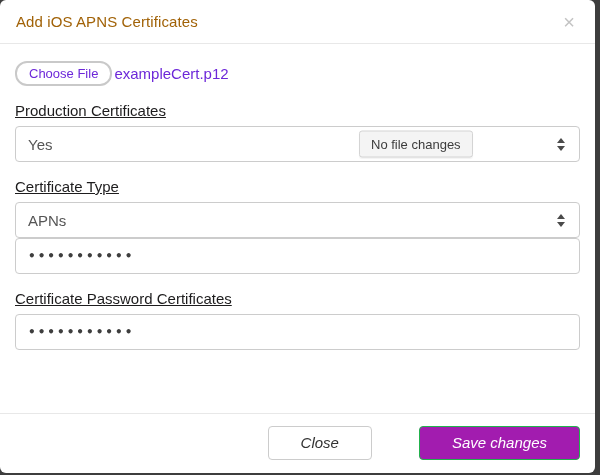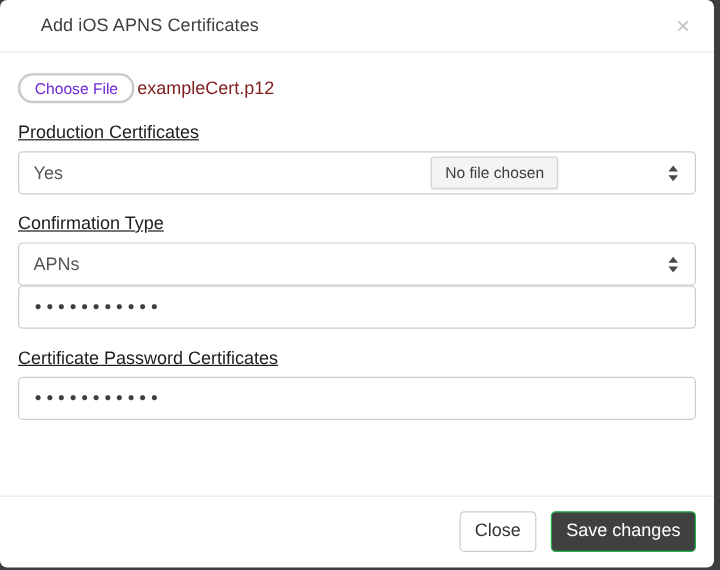--- a/index.html
+++ b/index.html
@@ -25,23 +25,22 @@
     height: 44px;
     display: flex;
     align-items: center;
     justify-content: space-between;
     padding: 0 16px;
     border-bottom: 1px solid #e8e8e8;
     flex: 0 0 auto;
   }
   .modal-title {
     font-size: 15px;
-    color: #404040;
+    color: #a16207;
     letter-spacing: 0.1px;
-    margin-left: 18px;
   }
   .close-x {
     font-size: 20px;
     color: #c3c3c3;
     cursor: pointer;
     line-height: 1;
     padding: 2px 4px;
   }
   
   .modal-body {
@@ -58,21 +57,21 @@
     font-size: 13px;
     color: #6d28d9;
     background: #ffffff;
     border: 2px solid #c9c9c9;
     border-radius: 12px;
     padding: 3px 12px;
     cursor: pointer;
   }
   .file-name {
     font-size: 15px;
-    color: #7f1d1d;
+    color: #6d28d9;
     margin-left: 2px;
   }
   .field-label {
     font-size: 15px;
     color: #1d1c1d;
     margin: 16px 0 7px 0;
     text-decoration: underline;
   }
   .field-label:first-of-type { margin-top: 10px; }
   .select-box {
@@ -145,33 +144,35 @@
     padding: 12px 15px 13px 15px;
     display: flex;
     justify-content: flex-end;
     align-items: center;
     gap: 12px;
   }
   .btn {
     font-family: "Liberation Sans", sans-serif;
     font-size: 15px;
     border-radius: 4px;
-    padding: 8px 12px;
+    padding: 8px 32px;
     cursor: pointer;
     line-height: 1.1;
+    font-style: italic;
   }
   .btn-close {
     background: #ffffff;
     border: 1px solid #cccccc;
     color: #333333;
   }
   .btn-save {
-    background: #404040;
+    background: #a21caf;
     border: 1px solid #22b24c;
     color: #ffffff;
+    margin-left: 35px;
   }
 </style>
 </head>
 <body>
 
 <div class="modal">
 
   <div class="modal-header">
     <div class="modal-title">Add iOS APNS Certificates</div>
     <div class="close-x">×</div>
@@ -180,28 +181,28 @@
   <div class="modal-body">
 
     <div class="file-row">
       <button class="choose-file-btn">Choose File</button>
       <span class="file-name">exampleCert.p12</span>
     </div>
 
     <div class="field-label">Production Certificates</div>
     <div class="select-box">
       <span class="select-value">Yes</span>
-      <span class="file-tooltip">No file chosen</span>
+      <span class="file-tooltip">No file changes</span>
       <span class="stepper">
         <span class="tri-up"></span>
         <span class="tri-down"></span>
       </span>
     </div>
 
-    <div class="field-label">Confirmation Type</div>
+    <div class="field-label">Certificate Type</div>
     <div class="select-box">
       <span class="select-value">APNs</span>
       <span class="stepper">
         <span class="tri-up"></span>
         <span class="tri-down"></span>
       </span>
     </div>
 
     <input class="text-input" type="text" value="•••••••••••" style="">
 

